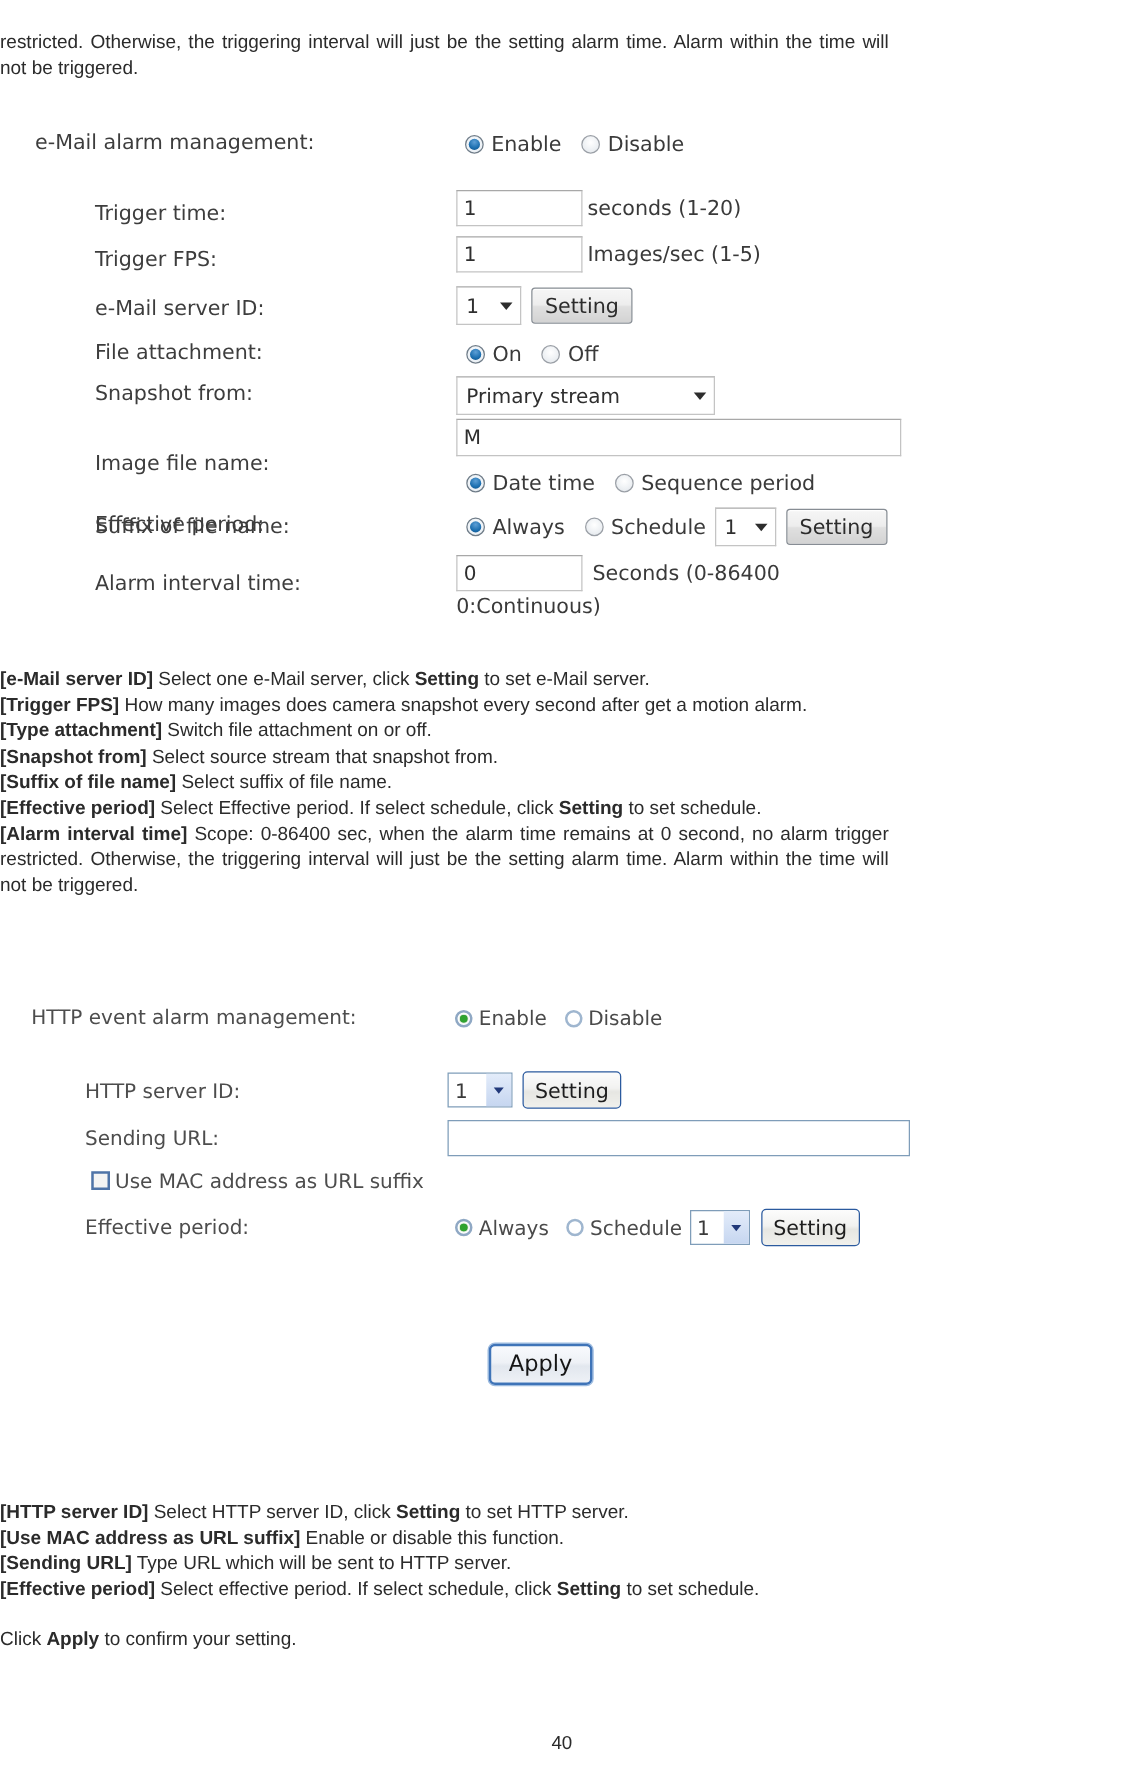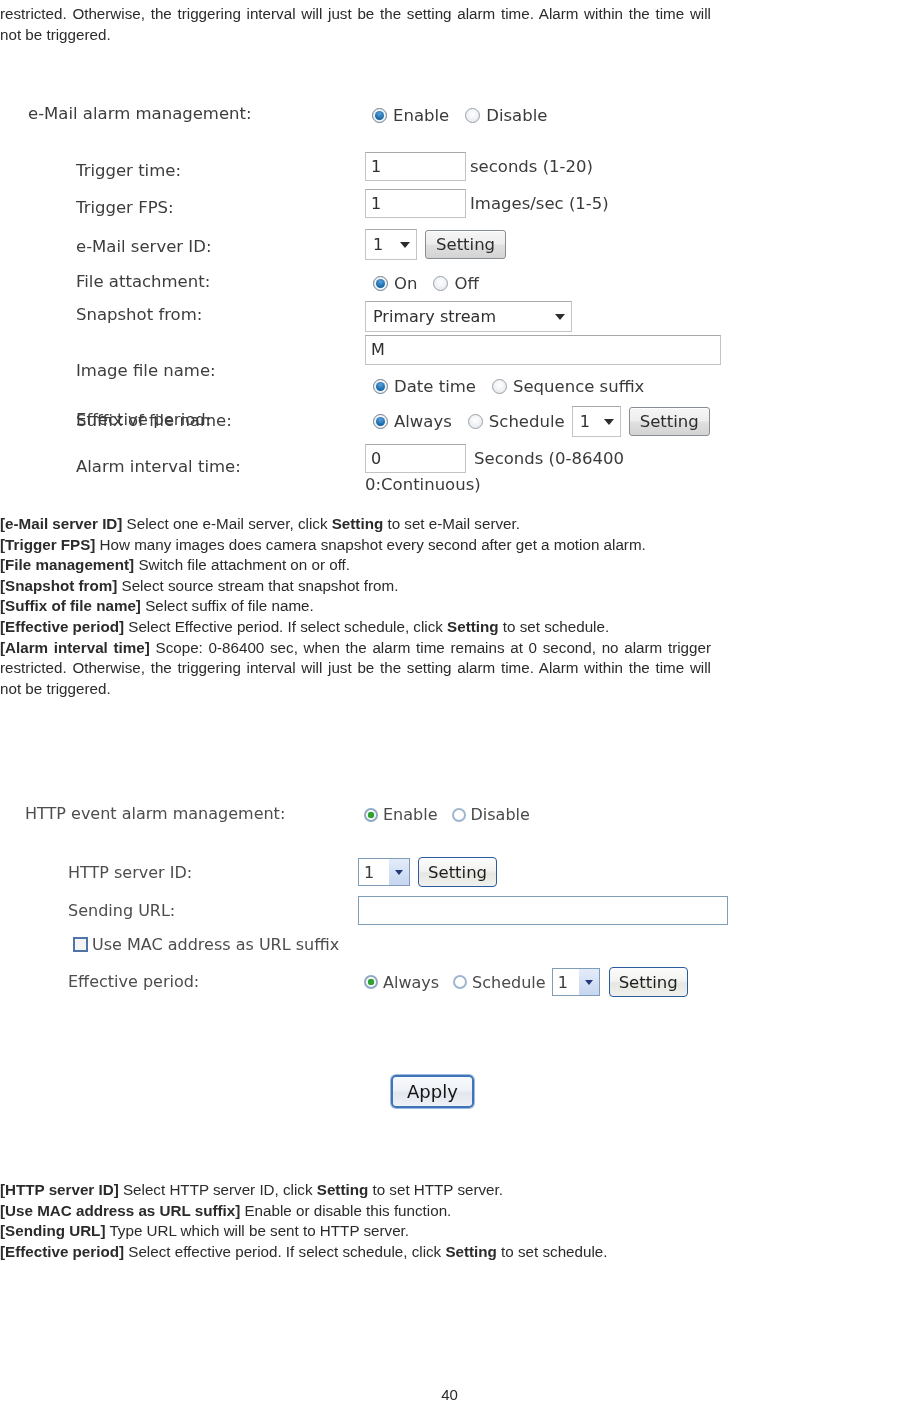--- a/index.html
+++ b/index.html
@@ -18,21 +18,21 @@
 
   
   .doc-para {
     font-size: 15.2px;
     line-height: 20.6px;
     color: #2b2b2b;
   }
   .doc-para.justify { text-align: justify; text-justify: inter-word; }
   .doc-para b { font-weight: bold; }
 
-  .text-block { position: absolute; left: 0; width: 711px; }
+  .text-block { position: absolute; left: 0; width: 711px; margin-top: 20px; }
 
   
   .form-panel { position: absolute; }
   .frow { position: absolute; display: flex; align-items: center; }
   .flabel { white-space: nowrap; }
 
   
   .f1 {
     font-family: "DejaVu Sans", sans-serif;
     font-size: 16.5px;
@@ -298,21 +298,21 @@
     <span class="txtbox" style="width:356px; height:30px; line-height:28px;">M</span>
   </div>
 
   <div class="frow" style="left:76px; top:280px;margin-top:36px;">
     <span class="flabel">Suffix of file name:</span>
   </div>
   <div class="frow" style="left:373px; top:282px;">
     <span class="radio on"></span>
     <span class="rlabel">Date time</span>
     <span class="radio"></span>
-    <span class="rlabel">Sequence suffix</span>
+    <span class="rlabel">Sequence period</span>
   </div>
 
   <div class="frow" style="left:76px; top:315px;">
     <span class="flabel">Effective period:</span>
   </div>
   <div class="frow" style="left:373px; top:311px;">
     <span class="radio on"></span>
     <span class="rlabel">Always</span>
     <span class="radio"></span>
     <span class="rlabel" style="margin-right:7px;">Schedule</span>
@@ -336,21 +336,21 @@
 </div>
 
 <div class="text-block" style="top:514px;">
   <p class="doc-para" style="margin:0;">
     <b>[e-Mail server ID]</b><span> Select one e-Mail server, click </span><b>Setting</b><span> to set e-Mail server.</span>
   </p>
   <p class="doc-para" style="margin:0;">
     <b>[Trigger FPS]</b><span> How many images does camera snapshot every second after get a motion alarm.</span>
   </p>
   <p class="doc-para" style="margin:0;">
-    <b>[File management]</b><span> Switch file attachment on or off.</span>
+    <b>[Type attachment]</b><span> Switch file attachment on or off.</span>
   </p>
   <p class="doc-para" style="margin:0;">
     <b>[Snapshot from]</b><span> Select source stream that snapshot from.</span>
   </p>
   <p class="doc-para" style="margin:0;">
     <b>[Suffix of file name]</b><span> Select suffix of file name.</span>
   </p>
   <p class="doc-para" style="margin:0;">
     <b>[Effective period]</b><span> Select Effective period. If select schedule, click </span><b>Setting</b><span> to set schedule.</span>
   </p>
@@ -420,15 +420,18 @@
   </p>
   <p class="doc-para" style="margin:0;">
     <b>[Use MAC address as URL suffix]</b><span> Enable or disable this function.</span>
   </p>
   <p class="doc-para" style="margin:0;">
     <b>[Sending URL]</b><span> Type URL which will be sent to HTTP server.</span>
   </p>
   <p class="doc-para" style="margin:0;">
     <b>[Effective period]</b><span> Select effective period. If select schedule, click </span><b>Setting</b><span> to set schedule.</span>
   </p>
+  <p class="doc-para" style="margin:20px 0 0 0;">
+    <span>Click </span><b>Apply</b><span> to confirm your setting.</span>
+  </p>
 </div>
 
 <div class="page-number" style="top:1386px;">40</div>
 
 </body></html>

